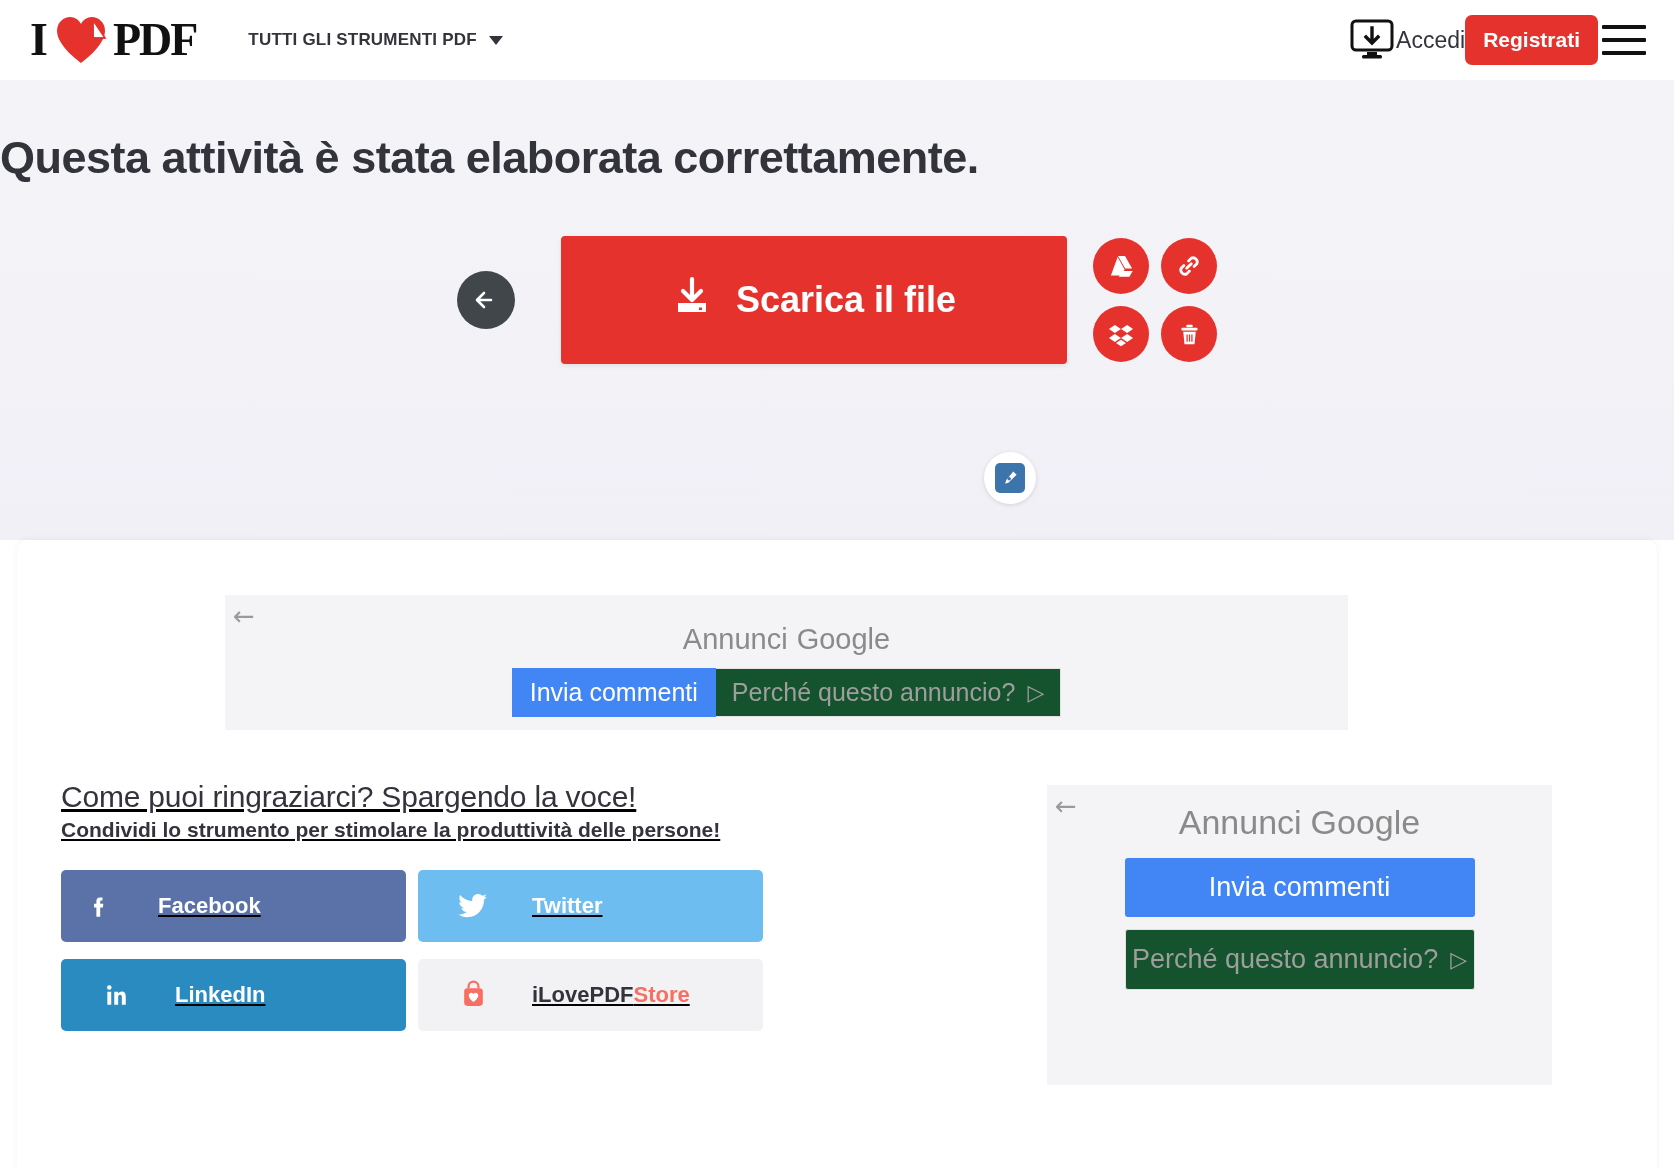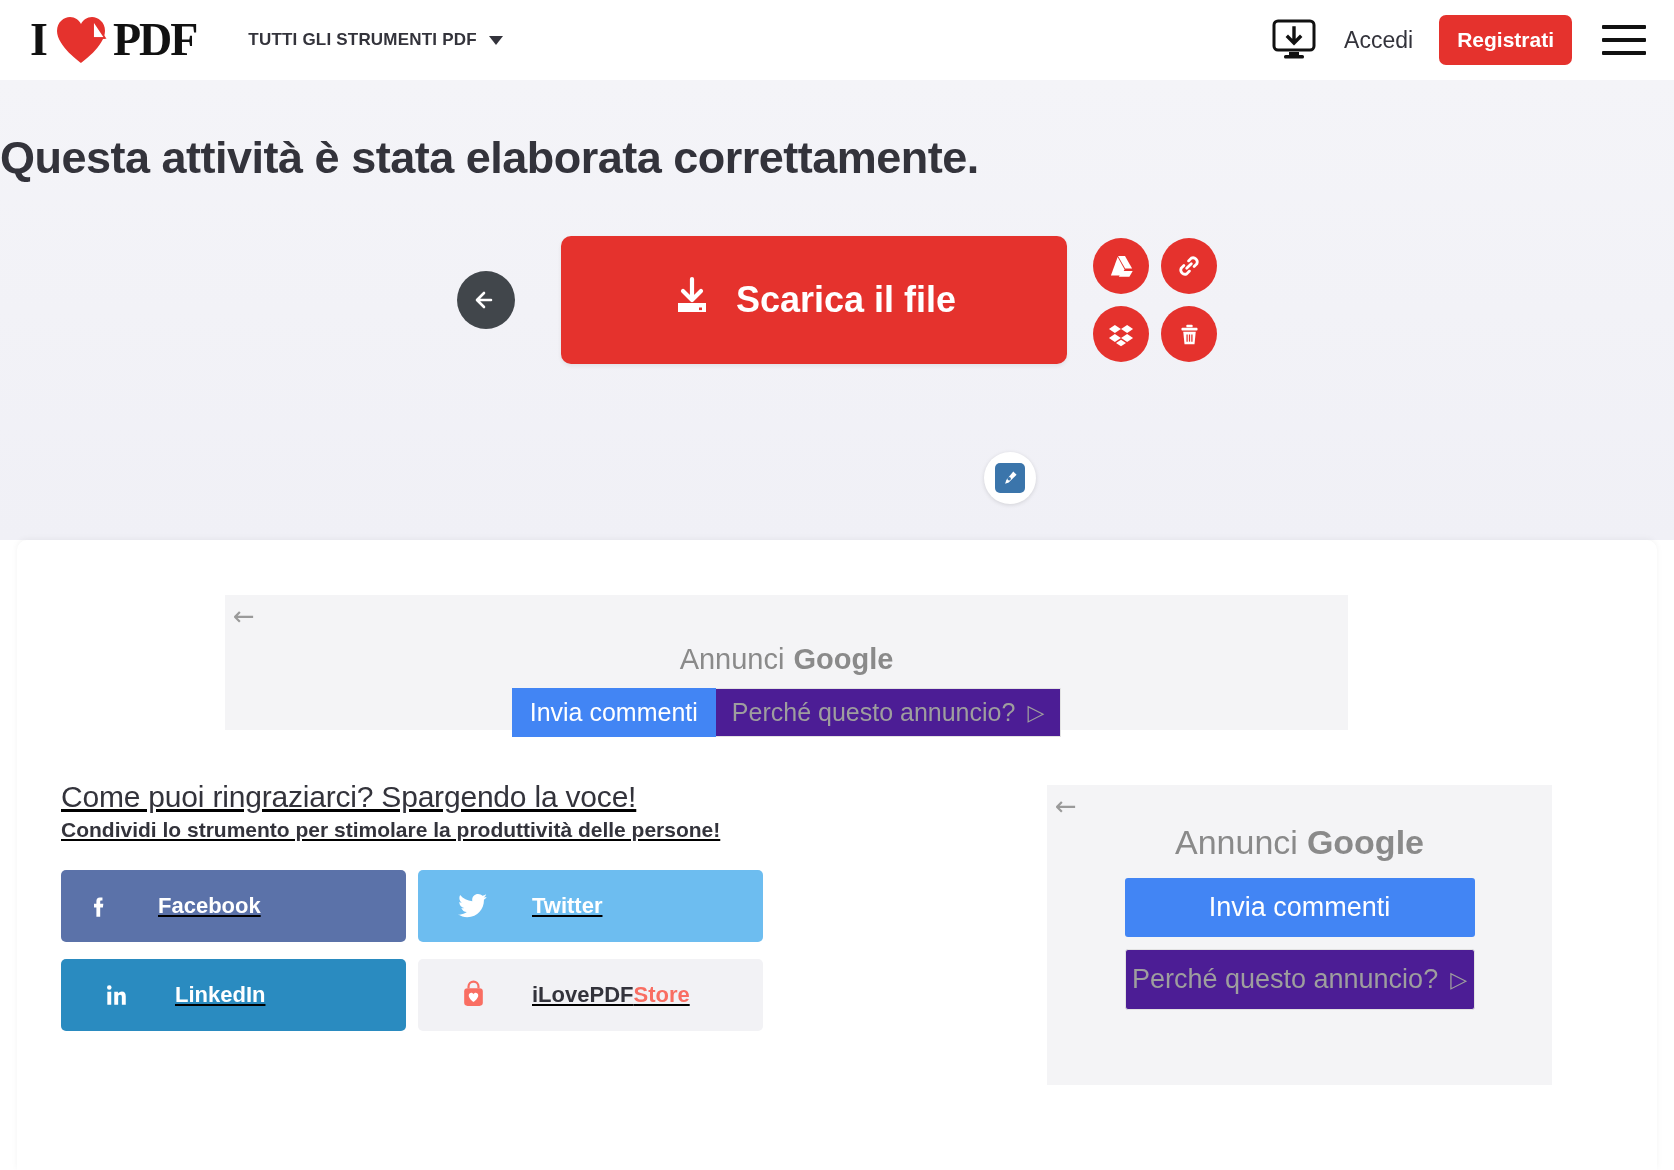--- a/index.html
+++ b/index.html
@@ -60,21 +60,20 @@
     width: 0; height: 0;
     border-left: 7px solid transparent;
     border-right: 7px solid transparent;
     border-top: 9px solid #33333b;
   }
 
   .header-right {
     margin-left: auto;
     display: flex;
     align-items: center;
-    gap: 26px;
     justify-content: center;
   }
 
   .desktop-icon { width: 48px; height: 44px; cursor: pointer; }
 
   .accedi {
     font-size: 23px;
     color: #33333b;
     cursor: pointer;
     white-space: nowrap;
@@ -144,21 +143,21 @@
     border: none;
     flex: 0 0 auto;
     margin-right: 46px;
   }
 
   .download-btn {
     width: 506px;
     height: 128px;
     background: #e5322d;
     border: none;
-    border-radius: 10px;
+    border-radius: 4px;
     color: #ffffff;
     font-size: 36px;
     font-weight: bold;
     display: flex;
     align-items: center;
     justify-content: center;
     gap: 24px;
     cursor: pointer;
     font-family: "Liberation Sans", sans-serif;
     box-shadow: 0 2px 4px rgba(0,0,0,0.07);
@@ -249,35 +248,35 @@
     margin-top: 28px;
   }
   .ads-label {
     font-size: 29px;
     color: #8a8a8a;
     font-family: "Liberation Sans", sans-serif;
     display: flex;
     gap: 9px;
     align-items: baseline;
   }
-  .ads-label .g-word { font-weight: bold; color: #8a8a8a; margin-top: 20px; }
+  .ads-label .g-word { font-weight: normal; color: #8a8a8a; }
 
   .ad-buttons { display: flex; margin-top: 12px; }
   .btn-feedback {
     background: #4285f4;
     color: #ffffff;
     border: none;
     font-size: 25px;
     padding: 9px 18px;
     cursor: pointer;
     font-family: Liberation Sans, sans-serif;
     white-space: nowrap;
   }
   .btn-whyad {
-    background: #4c1d95;
+    background: #14532d;
     color: #9e9e9e;
     border: 1px solid #e2e2e2;
     border-left: none;
     font-size: 25px;
     padding: 9px 16px;
     cursor: pointer;
     display: flex;
     align-items: center;
     gap: 12px;
     font-family: "Liberation Sans", sans-serif;

